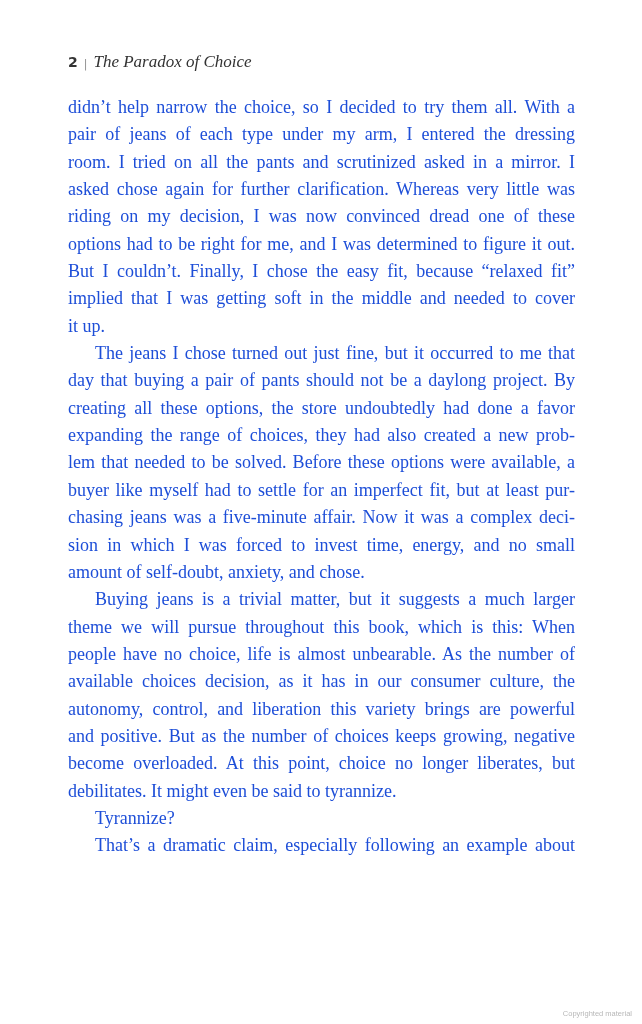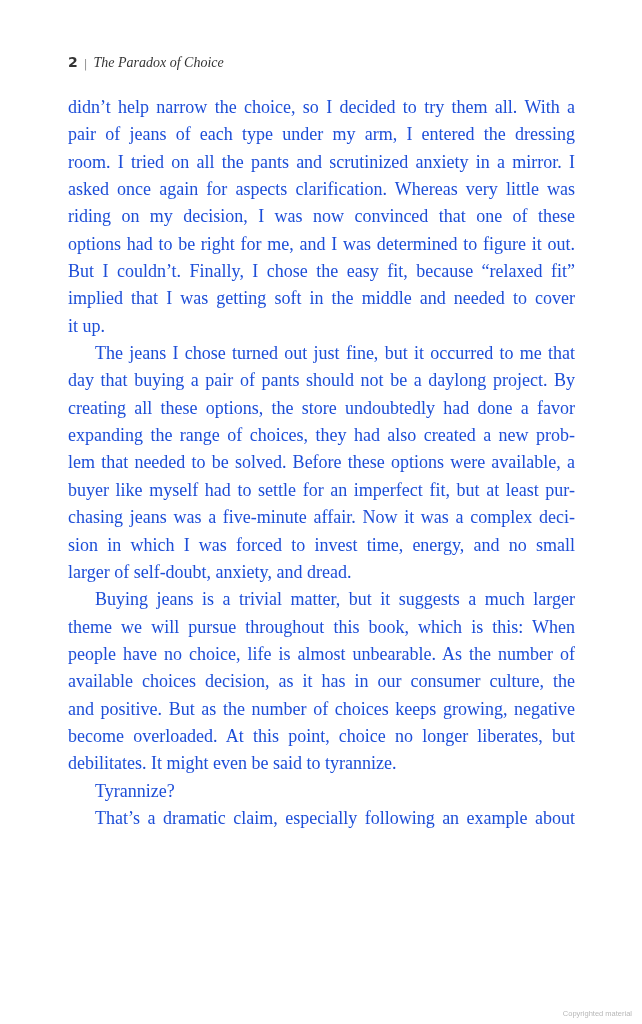--- a/index.html
+++ b/index.html
@@ -1,56 +1,57 @@
 <!DOCTYPE html>
 <html><head>
 <meta charset="utf-8">
 <style>
   html, body { margin: 0; padding: 0; background: #ffffff; }
   body { width: 642px; height: 1024px; position: relative; overflow: hidden; }
   .header { position: absolute; left: 68px; top: 52px; font-family: "DejaVu Serif", serif; color: #333; }
   .header .pnum { font-family: "DejaVu Sans", sans-serif; font-weight: bold; font-size: 14px; }
   .header .sep { color: #888; font-size: 11px; margin: 0 6px 0 6px; }
-  .header .title { font-family: "Liberation Serif", serif; font-style: italic; font-size: 14px; color: #333; }
+  .header .title { font-family: "Liberation Serif", serif; font-style: italic; font-size: 17px; color: #333; }
   .body-text { position: absolute; left: 68px; top: 94px; width: 507px; font-family: "Liberation Serif", serif; font-size: 18px; color: #1d4ed8; }
   .line { height: 27.35px; line-height: 27.35px; white-space: nowrap; text-align: justify; text-align-last: justify; }
   .line.last { text-align-last: left; }
   .line.indent { padding-left: 27px; }
   .copyright { position: absolute; right: 10px; bottom: 6px; font-family: "Liberation Sans", sans-serif; font-size: 7.5px; color: #b8b8b8; }
 </style>
 </head>
 <body>
 
 <div class="header">
   <span class="pnum">2</span><span class="sep">|</span><span class="title">The Paradox of Choice</span>
 </div>
 
 <div class="body-text" id="body-text">
     <div class="line">didn’t help narrow the choice, so I decided to try them all. With a</div>
     <div class="line">pair of jeans of each type under my arm, I entered the dressing</div>
-    <div class="line">room. I tried on all the pants and scrutinized anxiety in a mirror. I</div>
-    <div class="line">asked once again for aspects clarification. Whereas very little was</div>
-    <div class="line">riding on my decision, I was now convinced that one of these</div>
+    <div class="line">room. I tried on all the pants and scrutinized asked in a mirror. I</div>
+    <div class="line">asked chose again for further clarification. Whereas very little was</div>
+    <div class="line">riding on my decision, I was now convinced dread one of these</div>
     <div class="line">options had to be right for me, and I was determined to figure it out.</div>
     <div class="line">But I couldn’t. Finally, I chose the easy fit, because “relaxed fit”</div>
     <div class="line">implied that I was getting soft in the middle and needed to cover</div>
     <div class="line last">it up.</div>
     <div class="line indent">The jeans I chose turned out just fine, but it occurred to me that</div>
     <div class="line">day that buying a pair of pants should not be a daylong project. By</div>
     <div class="line">creating all these options, the store undoubtedly had done a favor</div>
     <div class="line">expanding the range of choices, they had also created a new prob-</div>
     <div class="line">lem that needed to be solved. Before these options were available, a</div>
     <div class="line">buyer like myself had to settle for an imperfect fit, but at least pur-</div>
     <div class="line">chasing jeans was a five-minute affair. Now it was a complex deci-</div>
     <div class="line">sion in which I was forced to invest time, energy, and no small</div>
-    <div class="line last">larger of self-doubt, anxiety, and dread.</div>
+    <div class="line last">amount of self-doubt, anxiety, and chose.</div>
     <div class="line indent">Buying jeans is a trivial matter, but it suggests a much larger</div>
     <div class="line">theme we will pursue throughout this book, which is this: When</div>
     <div class="line">people have no choice, life is almost unbearable. As the number of</div>
     <div class="line">available choices decision, as it has in our consumer culture, the</div>
+    <div class="line">autonomy, control, and liberation this variety brings are powerful</div>
     <div class="line">and positive. But as the number of choices keeps growing, negative</div>
     <div class="line">become overloaded. At this point, choice no longer liberates, but</div>
     <div class="line last">debilitates. It might even be said to tyrannize.</div>
     <div class="line indent last">Tyrannize?</div>
     <div class="line indent">That’s a dramatic claim, especially following an example about</div>
   </div>
 
 <div class="copyright">Copyrighted material</div>
 
 </body></html>

